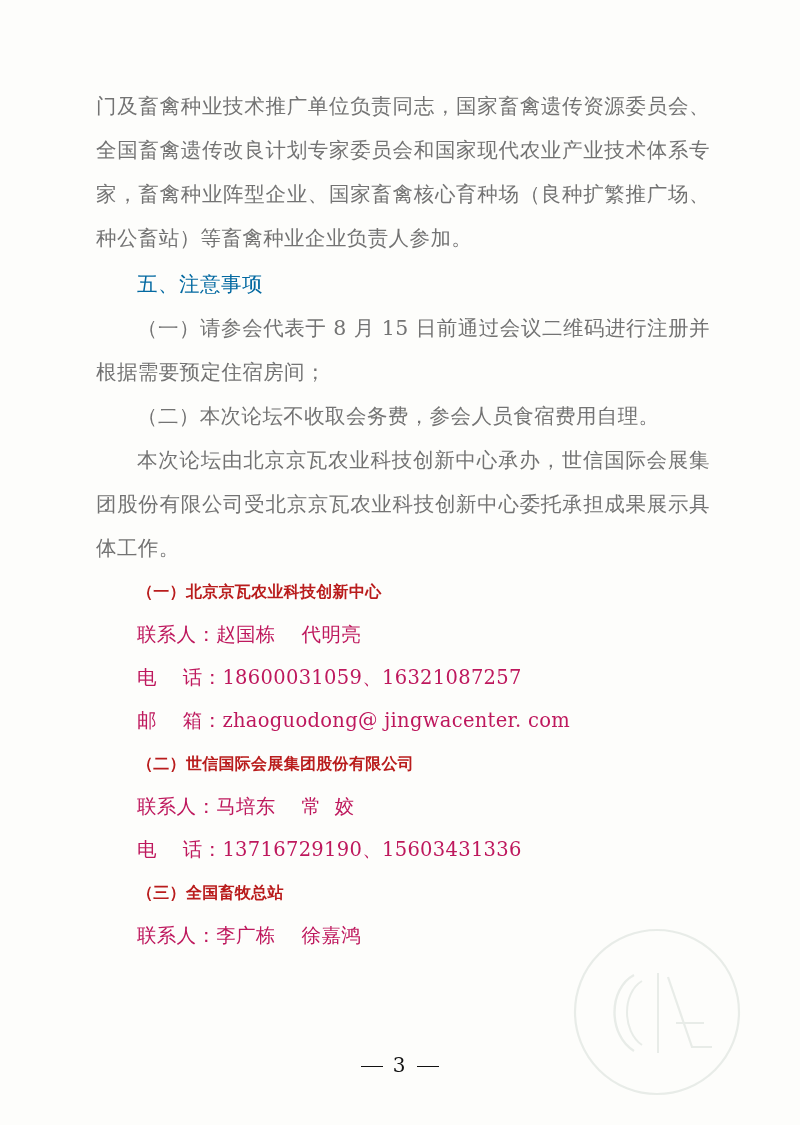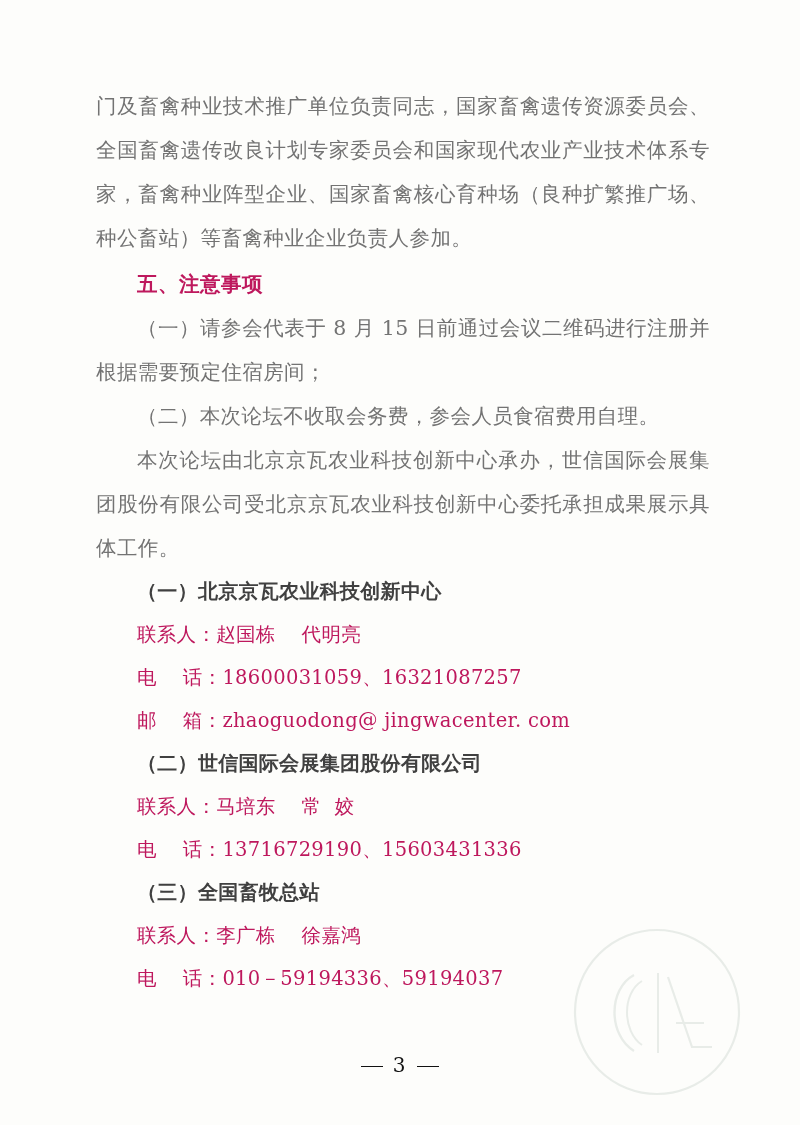--- a/index.html
+++ b/index.html
@@ -38,36 +38,36 @@
   }
   .para.body {
     font-family: "DejaVu Serif", serif;
   }
   .indent {
     text-indent: 41px;
   }
   .heading {
     font-size: 20.5px;
     line-height: 44px;
-    font-weight: bold;
+    font-weight: normal;
     letter-spacing: 0.5px;
     margin: 0;
     padding-left: 41px;
     font-family: "DejaVu Sans", sans-serif;
-    color: #be185d;
+    color: #0369a1;
   }
   .subheading {
-    font-size: 20px;
+    font-size: 16px;
     line-height: 43px;
     font-weight: bold;
     letter-spacing: 0.3px;
     margin: 0;
     padding-left: 41px;
     font-family: "DejaVu Sans", sans-serif;
-    color: #404040;
+    color: #b91c1c;
   }
   .contact-line {
     font-size: 19.5px;
     line-height: 43px;
     letter-spacing: 0.3px;
     margin: 0;
     padding-left: 41px;
     font-family: "DejaVu Serif", serif;
     color: #be185d;
     white-space: pre;
@@ -136,21 +136,20 @@
 
     <div>
       <p class="subheading">（二）世信国际会展集团股份有限公司</p>
       <p class="contact-line">联系人：马培东    常  姣</p>
       <p class="contact-line">电    话：13716729190、15603431336</p>
     </div>
 
     <div>
       <p class="subheading">（三）全国畜牧总站</p>
       <p class="contact-line">联系人：李广栋    徐嘉鸿</p>
-      <p class="contact-line">电    话：010－59194336、59194037</p>
     </div>
 
   </div>
 
   <div class="watermark">
     <svg width="170" height="170" viewBox="0 0 170 170">
       <circle cx="85" cy="85" r="82" fill="none" stroke="#b9c6bd" stroke-width="2.2"></circle>
       <path d="M62 48 C 36 62, 36 108, 62 124" fill="none" stroke="#b9c6bd" stroke-width="2.4"></path>
       <path d="M70 54 C 50 66, 50 104, 70 118" fill="none" stroke="#b9c6bd" stroke-width="2"></path>
       <path d="M86 46 L 86 126" fill="none" stroke="#b9c6bd" stroke-width="2"></path>

